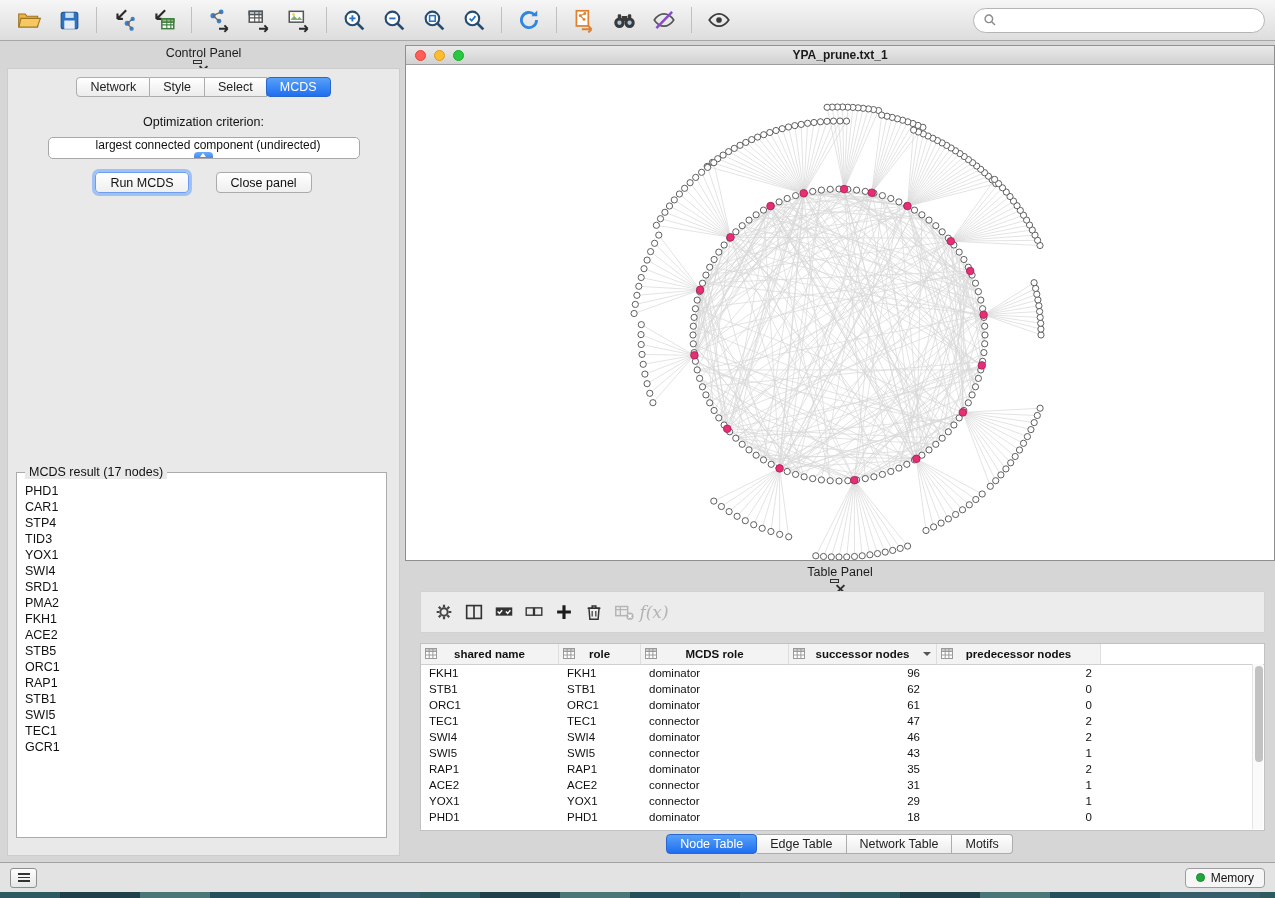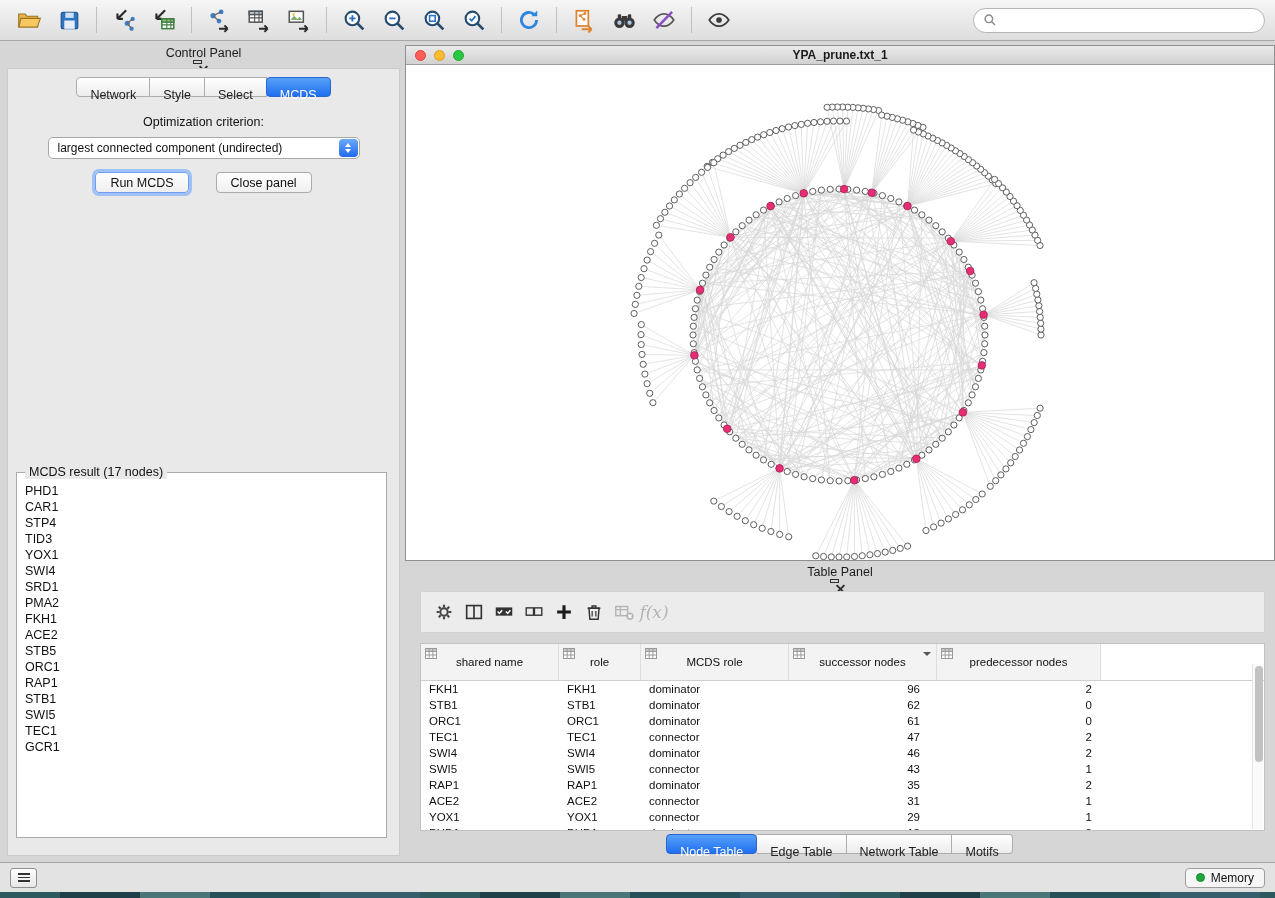--- a/index.html
+++ b/index.html
@@ -19,26 +19,26 @@
   .sq-icon{width:9px;height:9px;border:1.5px solid #2e2e2e;display:inline-block;margin-right:12px;}
   .x-icon{position:relative;width:11px;height:11px;display:inline-block;}
   .x-icon::before,.x-icon::after{content:"";position:absolute;left:0;top:4.5px;width:11px;height:2px;background:#2e2e2e;}
   .x-icon::before{transform:rotate(45deg);}
   .x-icon::after{transform:rotate(-45deg);}
 
   
   .control-panel{position:absolute;left:5px;top:46px;width:397px;height:814px;}
   .cp-body{position:absolute;left:2px;right:2px;top:22px;bottom:4px;background:#e9e9e9;border:1px solid #cccccc;}
   .seg-tabs{display:flex;justify-content:center;margin-top:8px;}
-  .seg-tab{border:1px solid #adadad;border-left:none;background:linear-gradient(#ffffff,#ececec);padding:8px 13px;font-size:12.5px;height:20px;line-height:19px;color:#222;}
+  .seg-tab{border:1px solid #adadad;border-left:none;background:linear-gradient(#ffffff,#ececec);padding:0 13px;font-size:12.5px;height:20px;line-height:19px;color:#222;}
   .seg-tab:first-child{border-left:1px solid #adadad;border-radius:4px 0 0 4px;}
   .seg-tab:last-child{border-radius:0 4px 4px 0;}
   .seg-tab.active{background:linear-gradient(#58a1f8,#1f6ef0);color:#fff;border:1px solid #2a66cf;border-radius:4px;margin-left:-1px;line-height:18px;}
   .opt-label{text-align:center;font-size:12.5px;margin-top:18px;color:#111;}
-  .dropdown{width:312px;height:22px;margin:8px auto 0;background:#fff;border:1px solid #a8a8a8;border-radius:5px;display:flex;align-items:center;overflow:hidden;}
+  .dropdown{width:312px;height:22px;margin:8px auto 0;background:#fff;border:1px solid #a8a8a8;border-radius:5px;display:flex;align-items:center;overflow:hidden;flex-direction:column;}
   .dd-text{flex:1;font-size:12px;padding-left:9px;color:#111;white-space:nowrap;}
   .dd-stepper{width:19px;height:18px;margin-right:1px;border-radius:4px;background:linear-gradient(#6aaaf9,#2268ee);display:flex;flex-direction:column;align-items:center;justify-content:center;gap:2px;}
   .dd-up{width:0;height:0;border:3.5px solid transparent;border-bottom:4px solid #fff;margin-top:-2px;}
   .dd-down{width:0;height:0;border:3.5px solid transparent;border-top:4px solid #fff;margin-bottom:-2px;}
   .btn-row{display:flex;justify-content:center;gap:27px;margin-top:13px;}
   .mac-btn{height:21px;padding:0 14px;font-size:12.5px;font-family:inherit;background:linear-gradient(#ffffff,#efefef);border:1px solid #ababab;border-radius:4px;color:#111;}
   .mac-btn.focused{box-shadow:0 0 0 3px rgba(100,160,255,.55);border-color:#6d9ef2;}
   .mcds-fieldset{position:absolute;left:8px;right:12px;top:396px;height:373px;border:1px solid #ababab;background:#fff;padding:2px;}
   .mcds-fieldset legend{font-size:12.5px;padding:0 4px;margin-left:6px;color:#111;background:#e9e9e9;}
   .mcds-list{height:100%;overflow:hidden;padding:2px 6px;background:#fff;}
@@ -54,21 +54,21 @@
   .light.green{background:#28c840;border:1px solid #1ea82f;}
   .net-view{position:absolute;left:0;right:0;top:19px;bottom:0;background:#fff;overflow:hidden;}
 
   
   .table-panel{position:absolute;left:405px;top:565px;width:870px;height:292px;}
   .tbl-toolbar{position:absolute;left:15px;right:10px;top:26px;height:42px;background:#ececec;border:1px solid #d2d2d2;display:flex;align-items:center;padding:0 10px;gap:4px;}
   .tt-btn{width:26px;height:26px;display:flex;align-items:center;justify-content:center;}
   .fx-label{font-family:"DejaVu Serif",serif;font-style:italic;font-size:17px;color:#b3b3b3;}
   .table-wrap{position:absolute;left:15px;right:10px;top:78px;height:188px;background:#fff;border:1px solid #c2c2c2;overflow:hidden;}
   table.tbl{border-collapse:separate;border-spacing:0;table-layout:fixed;width:100%;font-size:11.5px;color:#111;}
-  .tbl th{height:19px;font-weight:400;background:#f3f3f3;border-right:1px solid #dedede;border-bottom:1px solid #cfcfcf;position:relative;padding:12px 16px;white-space:nowrap;overflow:hidden;text-align:center;font-size:11.5px;}
+  .tbl th{height:19px;font-weight:700;background:#f3f3f3;border-right:1px solid #dedede;border-bottom:1px solid #cfcfcf;position:relative;padding:4px 16px;white-space:nowrap;overflow:hidden;text-align:center;font-size:11.5px;}
   .tbl th.filler{background:#fff;border-right:none;}
   .hdr-ico{position:absolute;left:4px;top:4px;}
   .sort-arrow{position:absolute;right:5px;top:8px;width:0;height:0;border:4px solid transparent;border-top-color:#555;}
   .tbl td{height:16px;padding:0 8px;white-space:nowrap;overflow:hidden;}
   .tbl td.n1{text-align:right;padding-right:17px;}
   .tbl td.n2{text-align:right;padding-right:9px;}
   .v-scroll{position:absolute;right:1px;top:20px;bottom:1px;width:11px;background:#fafafa;border-left:1px solid #e4e4e4;}
   .v-thumb{position:absolute;left:1.5px;top:2px;width:8px;height:58%;background:#c2c2c2;border-radius:4px;}
   .tbl-tabs{position:absolute;left:0;right:0;bottom:3px;display:flex;justify-content:center;}
 

